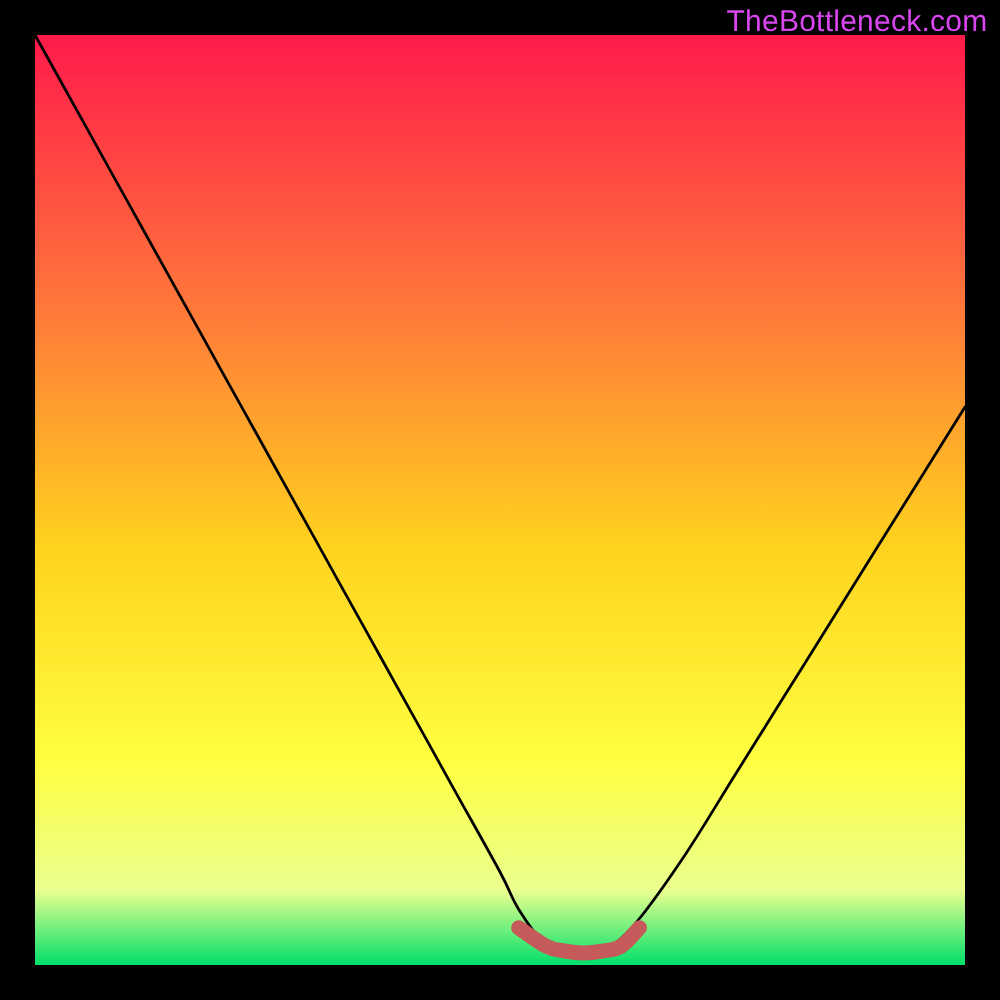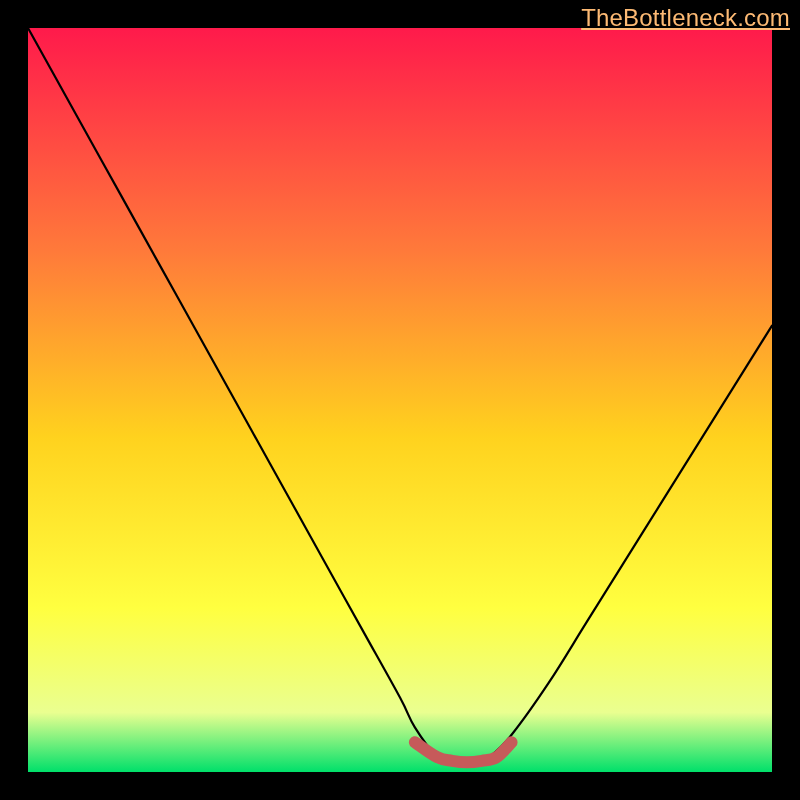--- a/index.html
+++ b/index.html
@@ -15,24 +15,23 @@
     width: 800px;
     height: 800px;
     background: #000;
   }
   .watermark {
     position: absolute;
     top: 4px;
     right: 10px;
     font-family: Arial, Helvetica, sans-serif;
     font-size: 24px;
-    color: #fdba74;
+    color: #d946ef;
     letter-spacing: 0.2px;
     z-index: 5;
-    text-decoration: underline;
   }
   svg.plot {
     position: absolute;
     left: 0;
     top: 0;
   }
 </style>
 </head>
 <body>
 

